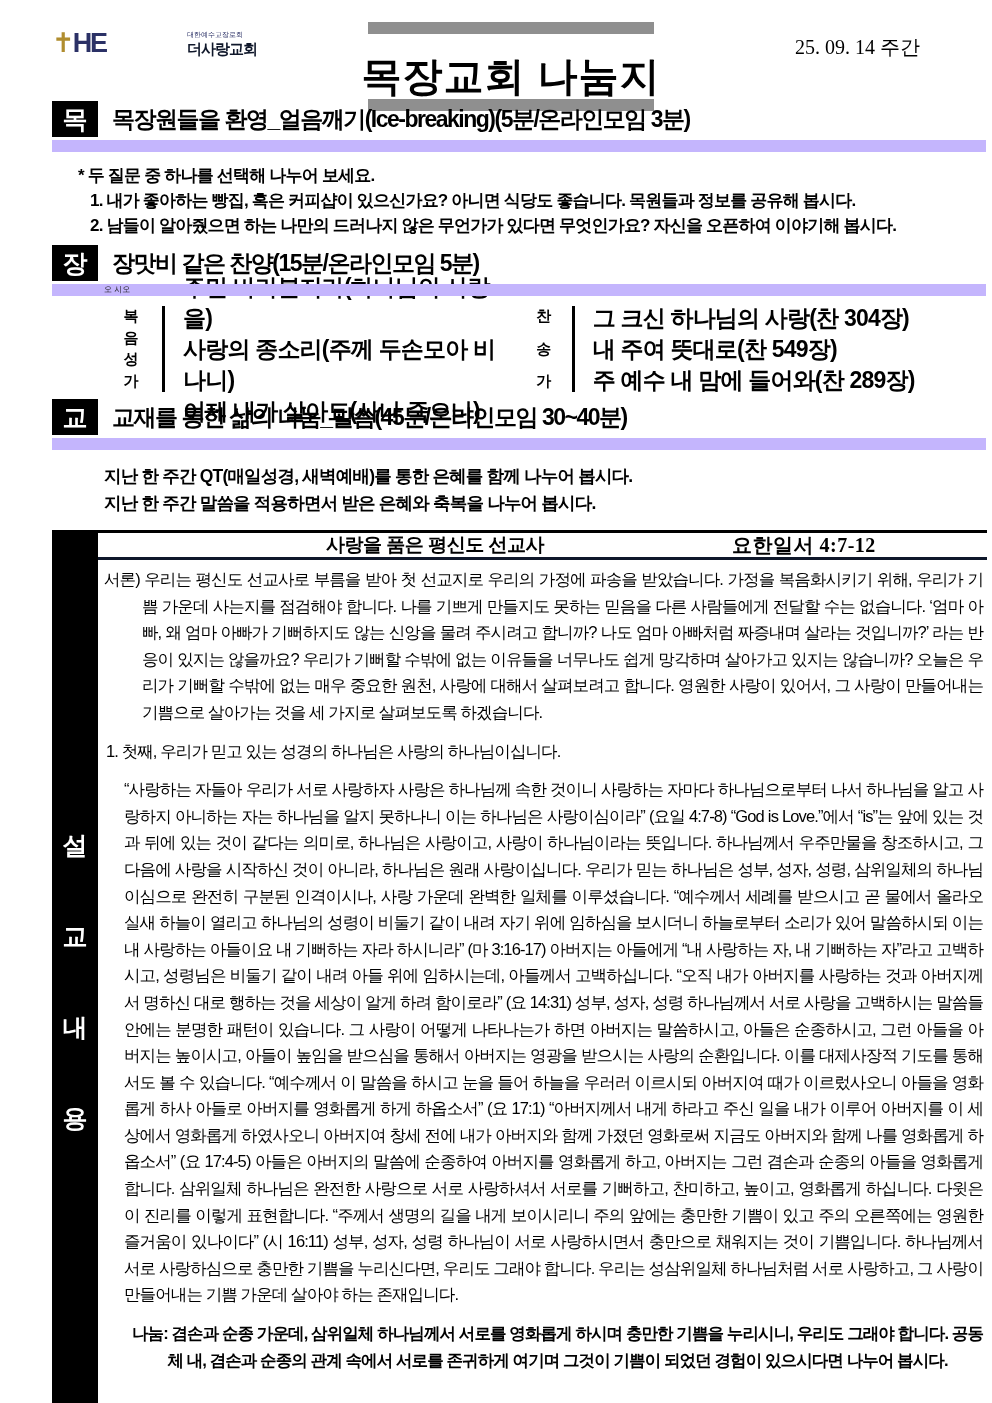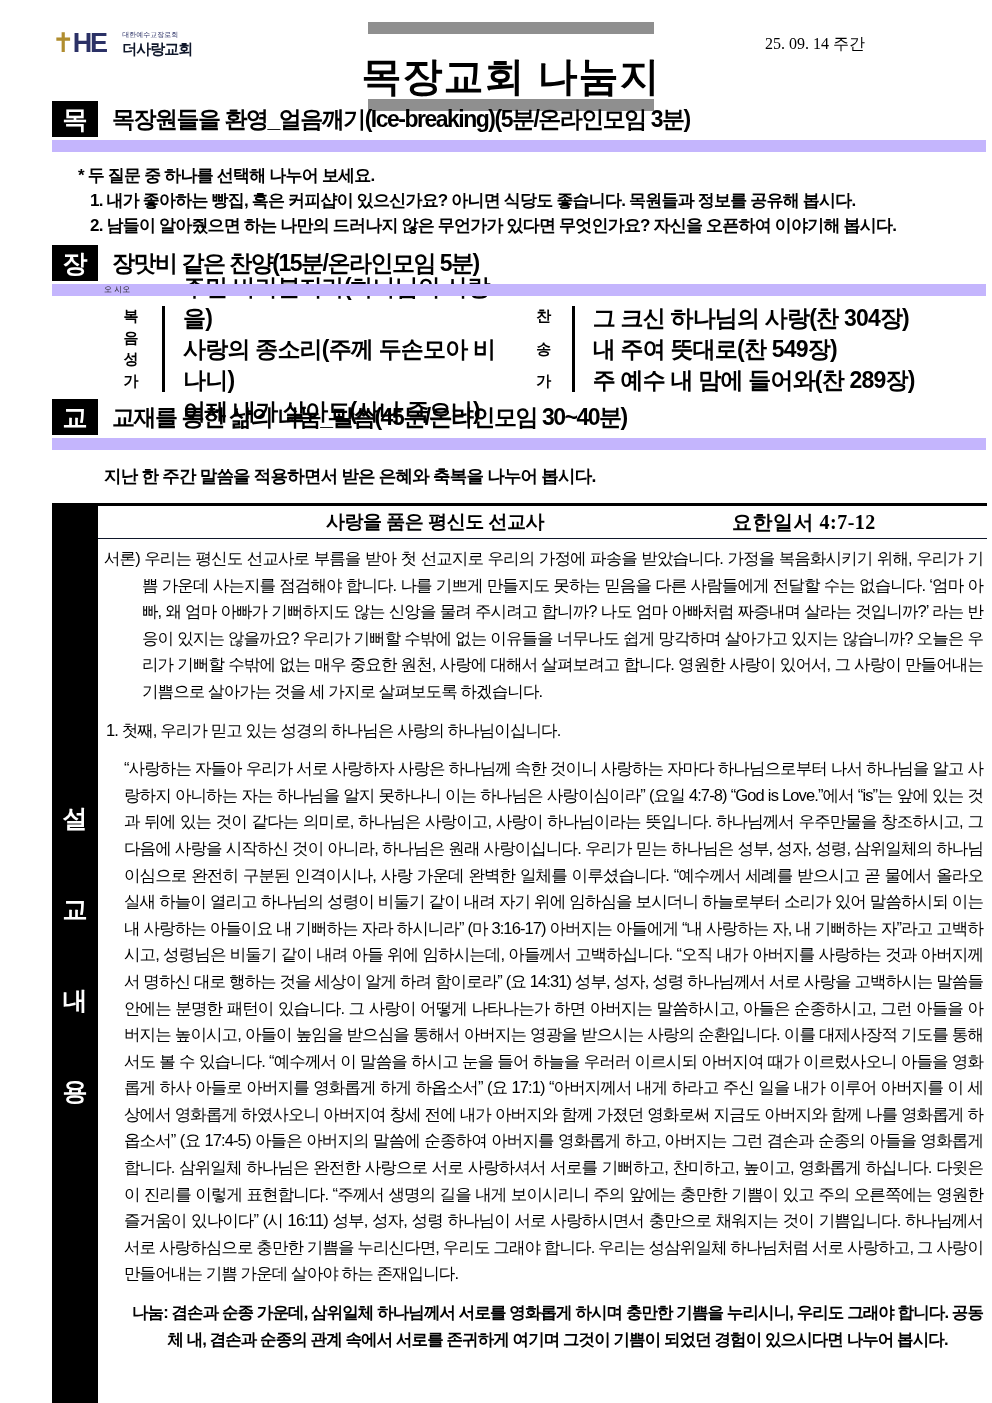--- a/index.html
+++ b/index.html
@@ -8,30 +8,30 @@
     background: #ffffff;
     color: #000;
     font-family: "Liberation Sans", "DejaVu Sans", sans-serif;
     overflow: hidden;
     position: relative;
   }
 
   
   .header { display: flex; align-items: flex-start; padding: 22px 42px 0 52px; height: 94px; }
   .logo { width: 205px; padding-top: 8px; }
-  .logo-row { display: flex; align-items: flex-start; gap: 16px; }
+  .logo-row { display: flex; align-items: flex-start; gap: 16px; justify-content: space-between; }
   .logo-the { font-size: 27px; font-weight: bold; color: #2b3166; line-height: 26px; letter-spacing: -2px; }
   .logo-the .cross { color: #b08d2f; font-weight: bold; }
   .logo-texts { display: flex; flex-direction: column; }
   .logo-denom { font-size: 7px; color: #2b3166; letter-spacing: 0; }
   .logo-church { font-size: 15px; font-weight: bold; color: #0f172a; letter-spacing: -1px; }
   .title-wrap { flex: 1; display: flex; flex-direction: column; align-items: center; }
   .title-bar { width: 286px; height: 12px; background: #8f8f8f; }
   .main-title { font-size: 40px; font-weight: 900; letter-spacing: 1px; line-height: 46px; margin-top: 19px; }
-  .week { width: 185px; text-align: left; font-family: "Liberation Serif", "DejaVu Serif", serif; font-size: 16px; padding-top: 12px; white-space: nowrap; }
+  .week { width: 185px; text-align: center; font-family: "Liberation Serif", "DejaVu Serif", serif; font-size: 20px; padding-top: 12px; white-space: nowrap; }
 
   
   .section-head { display: flex; align-items: center; margin: 6px 6px 0 52px; height: 38px; }
   .badge { width: 46px; height: 36px; background: #000; color: #fff; font-size: 25px; font-weight: bold;
            display: flex; align-items: center; justify-content: center; flex: 0 0 auto; }
   .sec-title { margin-left: 14px; font-size: 23px; font-weight: 800; letter-spacing: -1.5px; white-space: nowrap; }
   .graybar { height: 12px; background: #c4b5fd; margin: 2px 6px 0 52px; position: relative; }
   .graybar .tiny { position: absolute; left: 52px; top: 0px; font-size: 8px; line-height: 11px; color: #1a1a1a; }
 
   
@@ -49,21 +49,21 @@
   .song-list.right { flex: 1.05; }
 
   
   .s3lines { margin: 13px 6px 0 104px; font-size: 17.5px; line-height: 27px; font-weight: 600; letter-spacing: -0.8px; }
 
   
   .sermon { display: flex; margin: 13px 5px 0 52px; border-top: 3px solid #000; border-bottom: 5px solid #000; height: 906px; }
   .sermon-side { width: 46px; background: #000; color: #fff; display: flex; flex-direction: column;
                  align-items: center; justify-content: center; gap: 58px; font-size: 25px; font-weight: bold; flex: 0 0 auto; }
   .sermon-main { flex: 1; min-width: 0; display: flex; flex-direction: column; }
-  .sermon-titlerow { display: flex; align-items: center; border-bottom: 1px solid #0f172a; height: 33px; flex: 0 0 auto; justify-content: space-between; }
+  .sermon-titlerow { display: flex; align-items: center; border-bottom: 3px solid #0f172a; height: 27px; flex: 0 0 auto; justify-content: space-between; }
   .sermon-title { flex: 1; text-align: center; font-size: 19px; font-weight: 700; letter-spacing: -0.5px; padding-left: 40px; }
   .sermon-scripture { width: 255px; font-family: "Liberation Serif", "DejaVu Serif", serif; font-size: 20px; font-weight: 700; letter-spacing: 0.5px; }
   .sermon-body { padding: 6px 4px 0 6px; font-size: 16.5px; line-height: 26.6px; text-align: justify;
                  letter-spacing: -0.9px; font-weight: 500; overflow: hidden; }
   .p-intro { padding-left: 38px; text-indent: -38px; }
   .p-point { margin: 12px 0 12px 2px; }
   .p-main  { margin-left: 20px; }
   .p-share { margin: 12px 0 0 28px; text-underline-offset: 4px;
              text-align: justify; text-align-last: center; font-weight: 600; }
 </style>
@@ -131,20 +131,21 @@
     <div>주 예수 내 맘에 들어와(찬 289장)</div>
   </div>
 </div>
 
 <div class="section-head">
   <div class="badge">교</div>
   <div class="sec-title">교재를 통한 삶의 나눔_말씀(45분/온라인모임 30~40분)</div>
 </div>
 <div class="graybar"></div>
 <div class="s3lines">
+  <div>지난 한 주간 QT(매일성경, 새벽예배)를 통한 은혜를 함께 나누어 봅시다.</div>
   <div>지난 한 주간 말씀을 적용하면서 받은 은혜와 축복을 나누어 봅시다.</div>
 </div>
 
 <div class="sermon">
   <div class="sermon-side">
     <span>설</span>
     <span>교</span>
     <span>내</span>
     <span>용</span>
   </div>

